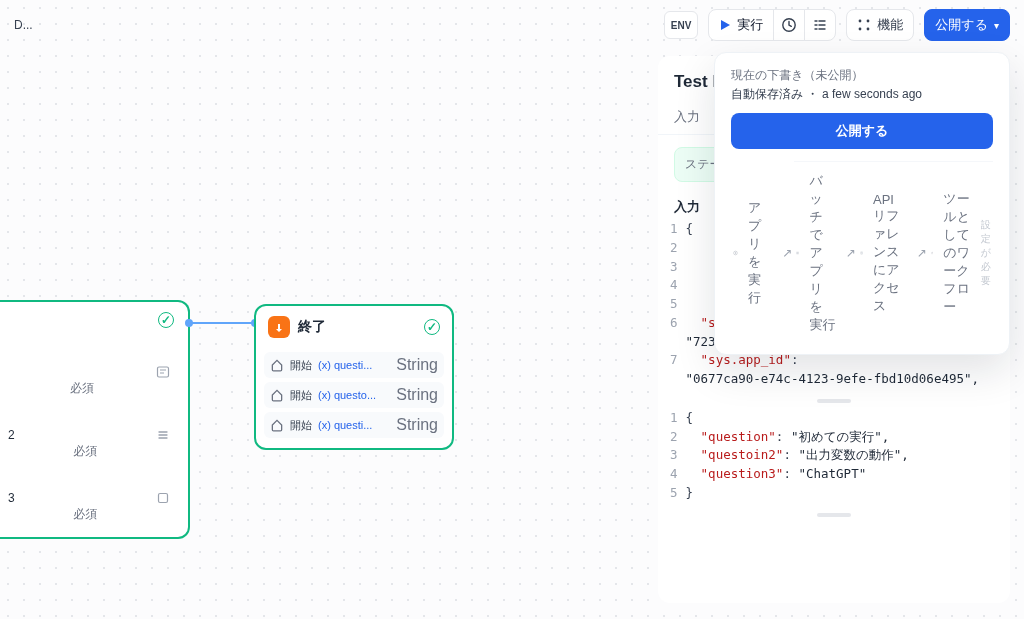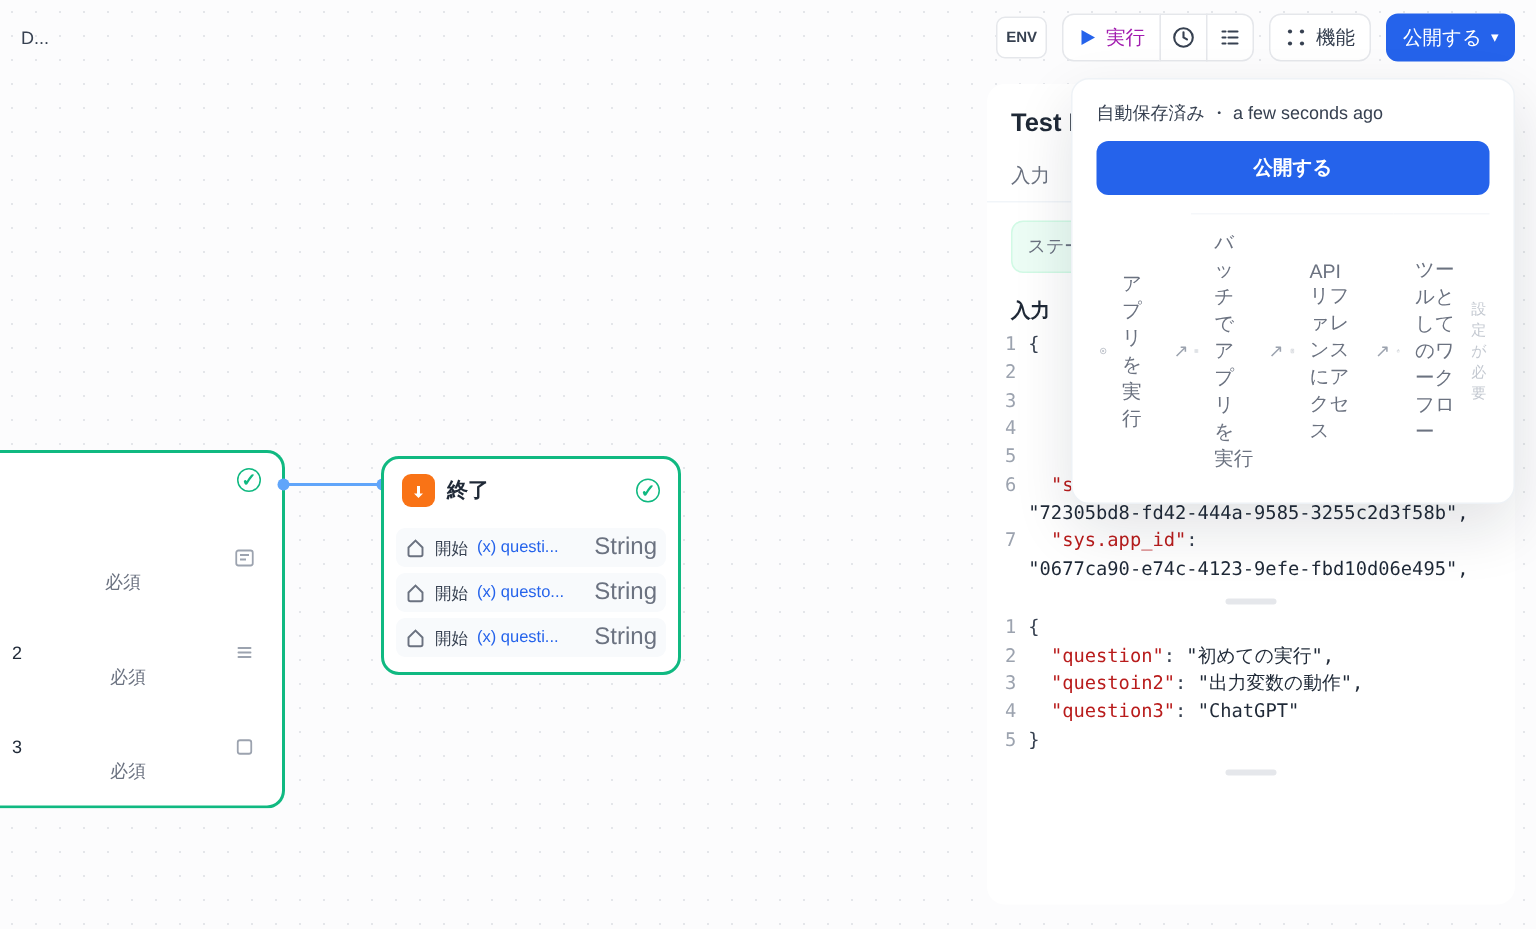--- a/index.html
+++ b/index.html
@@ -7,21 +7,21 @@
     .dot-grid { position: absolute; inset: 0; background-image: radial-gradient(circle, #e4e6ea 1px, transparent 1px); background-size: 16px 16px; }
     .topbar { position: absolute; top: 0; left: 0; right: 0; height: 50px; display: flex; align-items: center; padding: 0 14px; z-index: 10; }
     .topbar-left { display: flex; align-items: center; gap: 8px; color: #6b7280; font-size: 12px; }
     .topbar-title { color: #374151; font-weight: 500; max-width: 24px; overflow: hidden; white-space: nowrap; }
     .topbar-status { color: #6b7280; }
     .topbar-right { margin-left: auto; display: flex; align-items: center; gap: 10px; }
     .btn { display: inline-flex; align-items: center; gap: 6px; height: 32px; padding: 0 10px; border-radius: 8px; border: 1px solid #e5e7eb; background: #fff; font-size: 13px; color: #374151; cursor: pointer; }
     .btn-env { font-size: 10px; font-weight: 600; padding: 0 6px; height: 28px; border-radius: 6px; }
     .btn-primary { background: #2563eb; border-color: #2563eb; color: #fff; }
     .btn-primary .chev { font-size: 10px; }
-    .btn-run { color: #a21caf; }
+    .btn-run { color: #0f172a; }
     .icon-btn { width: 32px; height: 32px; display: inline-flex; align-items: center; justify-content: center; border-radius: 8px; border: 1px solid #e5e7eb; background: #fff; cursor: pointer; color: #374151; }
     .btn-group { display: inline-flex; }
     .btn-group .btn, .btn-group .icon-btn { border-radius: 0; margin-left: -1px; }
     .btn-group > :first-child { border-top-left-radius: 8px; border-bottom-left-radius: 8px; margin-left: 0; }
     .btn-group > :last-child { border-top-right-radius: 8px; border-bottom-right-radius: 8px; }
     
     .node { position: absolute; background: #fff; border: 2px solid #10b981; border-radius: 12px; width: 198px; overflow: hidden; }
     .node-left { left: -10px; top: 300px; width: 200px; border-top-left-radius: 0; border-bottom-left-radius: 0; border-left: none; }
     .node-right { left: 254px; top: 304px; width: 200px; }
     .node-head { display: flex; align-items: center; gap: 8px; padding: 10px 12px; font-weight: 600; font-size: 14px; }
@@ -218,20 +218,21 @@
     <div class="lines" id="out-lines"><span class="p">{</span>
   <span class="k">"question"</span><span class="p">:</span> "初めての実行",
   <span class="k">"questoin2"</span><span class="p">:</span> "出力変数の動作",
   <span class="k">"question3"</span><span class="p">:</span> "ChatGPT"
 <span class="p">}</span></div>
   </div>
   <div class="drag-bar"></div>
 </div>
 
 <div class="popover">
+  <div class="po-sub">現在の下書き（未公開）</div>
   <div class="po-meta">自動保存済み ・ a few seconds ago</div>
   <div class="po-btn">公開する</div>
   <div class="po-list">
     <div class="po-item">
       <svg width="16" height="16" viewBox="0 0 16 16">
           <circle cx="8" cy="8" r="6" fill="none" stroke="#9ca3af" stroke-width="1.3"></circle>
           <path d="M6.5 5.5l4 2.5-4 2.5z" fill="#9ca3af"></path>
         </svg>
       <span>アプリを実行</span>
       <span class="arr">↗</span>

